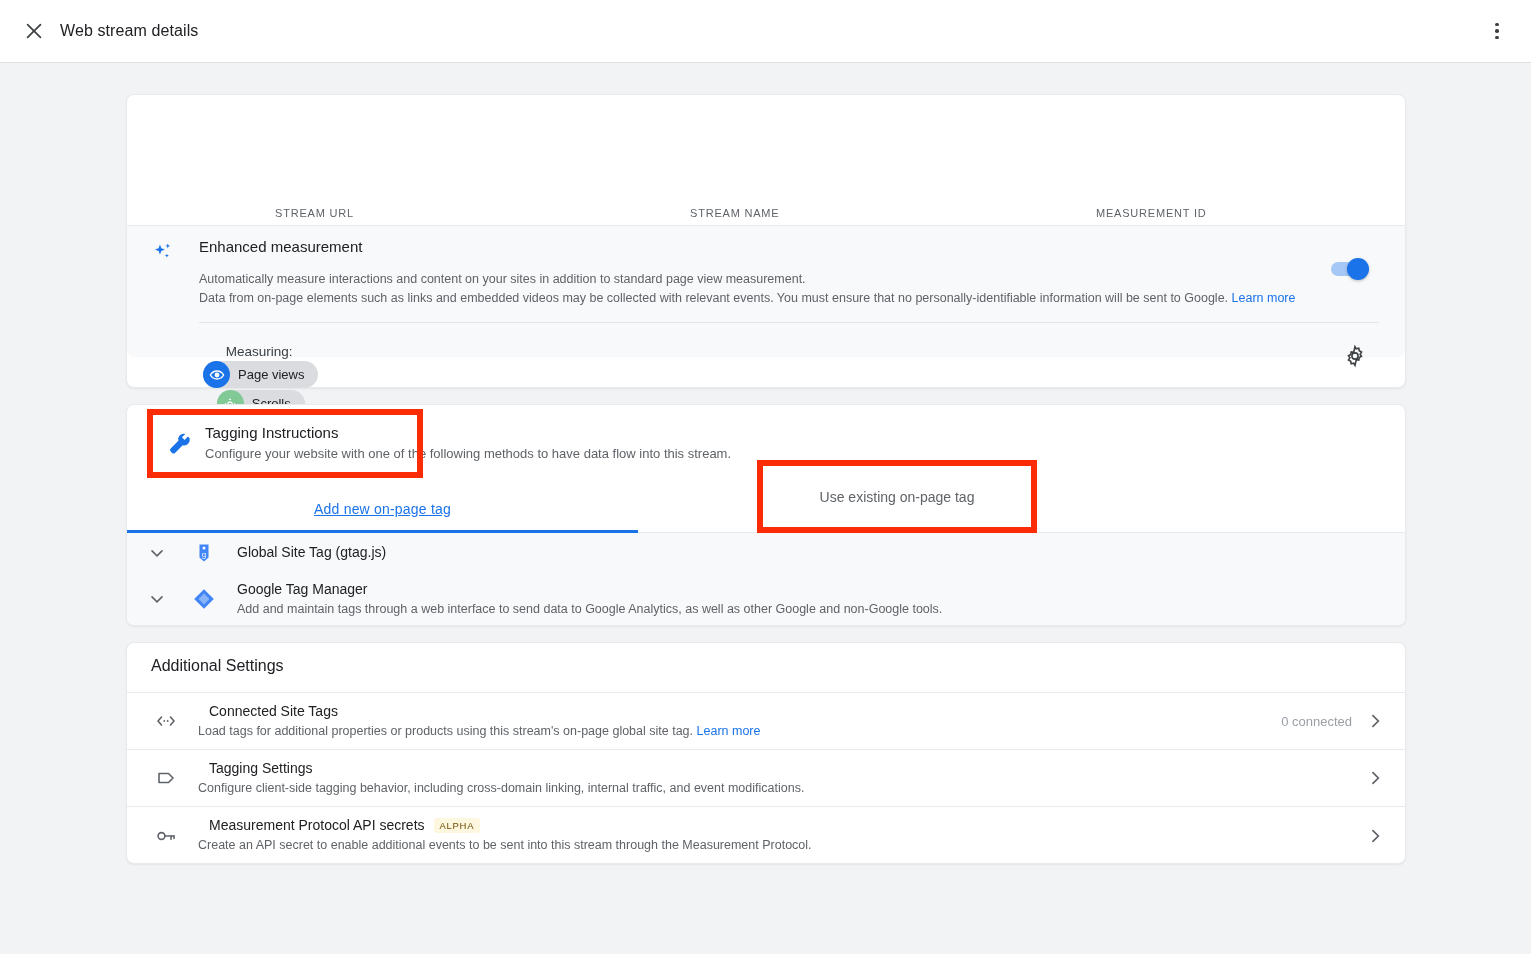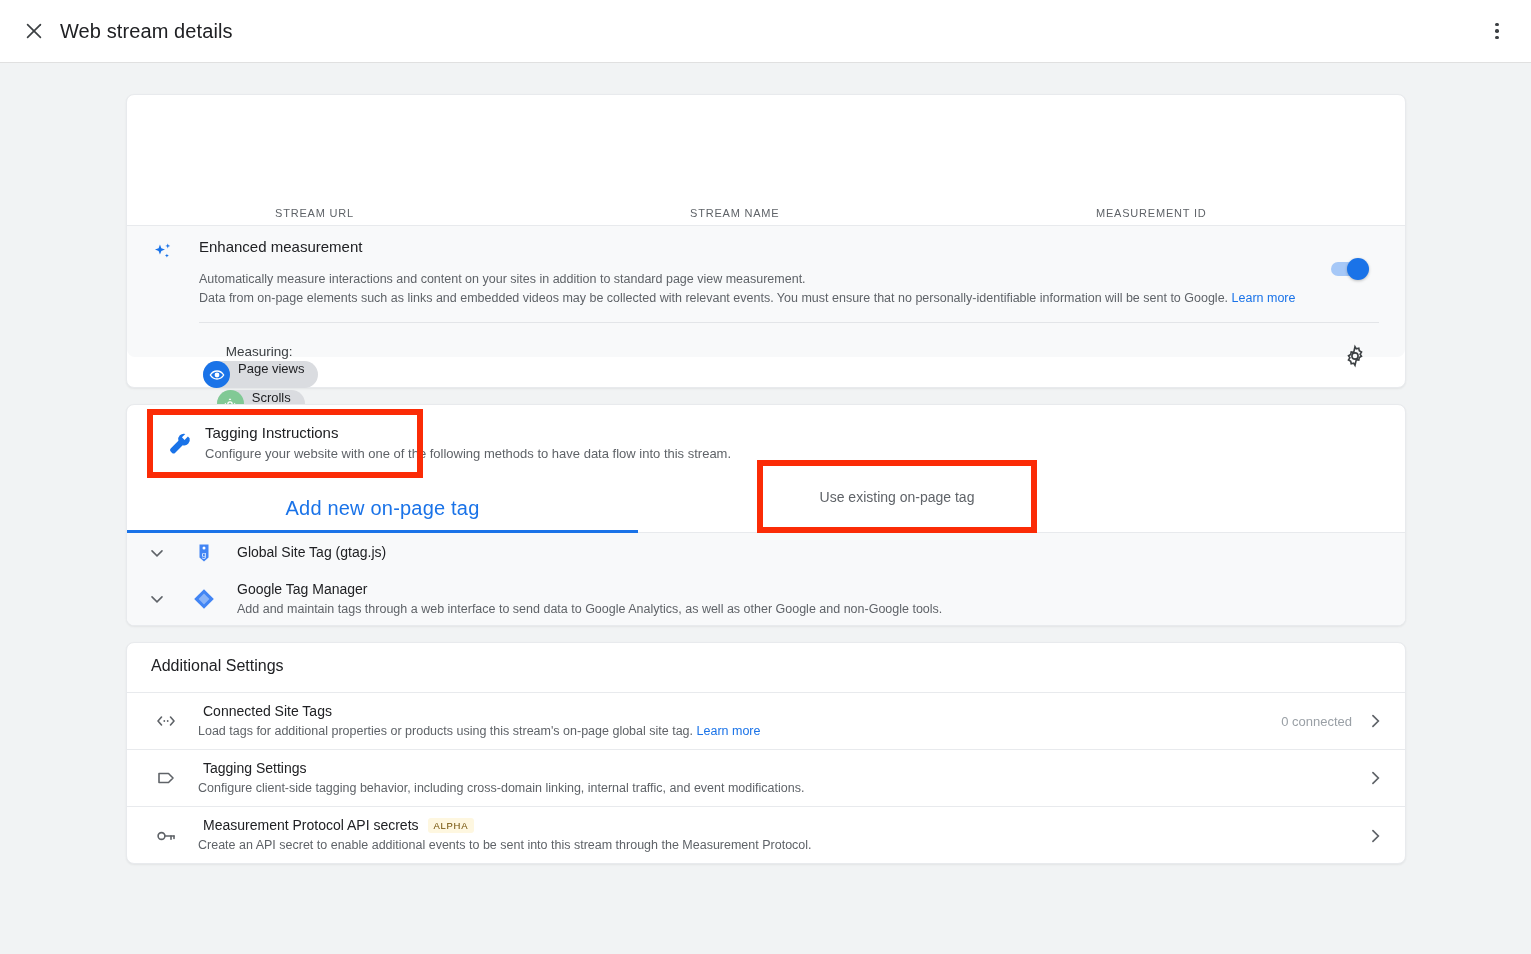--- a/index.html
+++ b/index.html
@@ -19,21 +19,21 @@
     background: #ffffff;
     border-bottom: 1px solid #e0e0e0;
     display: flex; align-items: center;
   }
   .close-btn {
     width: 28px; height: 28px; margin-left: 20px; margin-right: 12px;
     display: flex; align-items: center; justify-content: center;
     cursor: pointer; color: #3c4043;
   }
   .topbar-title {
-    font-size: 20px; color: #202124; font-weight: 400; letter-spacing: .1px;
+    font-size: 16px; color: #202124; font-weight: 400; letter-spacing: .1px;
   }
   .kebab {
     position: absolute; right: 22px; top: 50%; transform: translateY(-50%);
     width: 24px; height: 24px; display: flex; flex-direction: column;
     align-items: center; justify-content: center; gap: 3px; cursor: pointer;
   }
   .kebab i { width: 3.5px; height: 3.5px; border-radius: 50%; background: #3c4043; display: block; }
 
   
   .card {
@@ -70,40 +70,40 @@
   .em-title { position: absolute; left: 72px; top: 12px; font-size: 15px; color: #202124; font-weight: 500; }
   .em-desc1 { position: absolute; left: 72px; top: 46px; font-size: 12.5px; color: #5f6368; }
   .em-desc2 { position: absolute; left: 72px; top: 65px; font-size: 12.5px; color: #5f6368; }
   .em-toggle { position: absolute; right: 38px; top: 36px; cursor: pointer; }
   .sw { width: 36px; height: 14px; border-radius: 8px; background: #a6c8f7; position: relative; }
   .sw b { position: absolute; right: -2px; top: -4px; width: 22px; height: 22px; border-radius: 50%; background: #1a73e8; box-shadow: 0 1px 3px rgba(0,0,0,.25); display: block; }
   .em-divider { position: absolute; left: 72px; top: 96px; width: 1180px; height: 1px; background: #e3e5e8; }
   .em-measuring { position: absolute; left: 63px; top: 118px; display: flex; align-items: center; gap: 2px; flex-direction: column; }
   .measuring-label { font-size: 13.5px; color: #3c4043; margin-right: 3px; }
   .chip {
-    display: flex; height: 27px; border-radius: 14px;
+    display: flex; align-items: center; height: 27px; border-radius: 14px;
     background: #dadce0; padding-right: 14px; cursor: pointer;
   }
   .chip .dot {
     width: 27px; height: 27px; border-radius: 50%;
     display: flex; align-items: center; justify-content: center; flex: 0 0 27px;
   }
   .chip .txt { font-size: 13px; color: #202124; margin-left: 8px; white-space: nowrap; }
   .more-link { font-size: 13.5px; color: #1a73e8; margin-left: 10px; cursor: pointer; }
   .em-gear { position: absolute; right: 38px; top: 118px; width: 24px; height: 24px; cursor: pointer; }
 
   
   #card-tagging { top: 404px; height: 222px; overflow: hidden; }
   .tg-wrench { position: absolute; left: 40px; top: 26px; width: 26px; height: 26px; }
   .tg-title { position: absolute; left: 78px; top: 19px; font-size: 15px; color: #202124; font-weight: 500; }
   .tg-desc { position: absolute; left: 78px; top: 41px; font-size: 13px; color: #5f6368; }
   .tabs { position: absolute; left: 0; top: 80px; width: 1278px; height: 48px; border-bottom: 1px solid #e8eaed; }
   .tab {
     position: absolute; top: 0; height: 47px; display: flex; align-items: center; justify-content: center;
-    font-size: 20px; cursor: pointer; letter-spacing: .2px;
+    font-size: 14px; cursor: pointer; letter-spacing: .2px; text-decoration: underline;
   }
   .tab-1 { left: 0; width: 511px; color: #1a73e8; }
   .tab-2 { left: 511px; width: 511px; color: #5f6368; }
   .tab-underline { position: absolute; left: 0; top: 45px; width: 511px; height: 3px; background: #1a73e8; }
 
   .tg-row { position: absolute; left: 0; width: 1278px; background: #f8f9fa; cursor: pointer; }
   #tg-row-gtag { top: 128px; height: 40px; }
   #tg-row-gtm  { top: 168px; height: 52px; }
   .chev-down { position: absolute; left: 20px; top: 50%; transform: translateY(-50%); width: 20px; height: 20px; }
   .row-icon { position: absolute; left: 65px; top: 50%; transform: translateY(-50%); width: 24px; height: 24px; }
@@ -111,21 +111,21 @@
   .row-desc  { position: absolute; left: 110px; font-size: 12.5px; color: #5f6368; }
 
   
   #card-additional { top: 642px; height: 222px; overflow: hidden; }
   .as-header { position: absolute; left: 0; top: 0; width: 1448px; height: 50px; border-bottom: 1px solid #e8eaed; }
   .as-header span { position: absolute; left: 24px; top: 14px; font-size: 16px; color: #202124; }
   .as-row { position: absolute; left: 0; width: 1278px; height: 57px; cursor: pointer; border-bottom: 1px solid #e8eaed; }
   #as-row-2 { border-bottom: 1px solid #e8eaed; }
   #as-row-3 { border-bottom: none; }
   .as-icon { position: absolute; left: 27px; top: 50%; transform: translateY(-50%); width: 24px; height: 24px; }
-  .as-title { position: absolute; left: 76px; top: 10px; font-size: 14px; color: #202124; font-weight: 500; display: flex; align-items: center; gap: 9px; text-align: center; }
+  .as-title { position: absolute; left: 82px; top: 10px; font-size: 14px; color: #202124; font-weight: 500; display: flex; align-items: center; gap: 9px; text-align: center; }
   .as-desc  { position: absolute; left: 71px; top: 31px; font-size: 12.5px; color: #5f6368; }
   .badge {
     font-size: 9.5px; letter-spacing: .7px; color: #6d4c00; background: #fef7e0;
     padding: 2px 6px; border-radius: 3px; font-weight: 500; text-transform: uppercase;
   }
   .as-right { position: absolute; right: 53px; top: 50%; transform: translateY(-50%); font-size: 13px; color: #9aa0a6; }
   .chev-right { position: absolute; right: 20px; top: 50%; transform: translateY(-50%); width: 20px; height: 20px; }
 
   
   .redbox { position: absolute; border: 6px solid #fb2b06; pointer-events: none; z-index: 40; background: transparent; }

